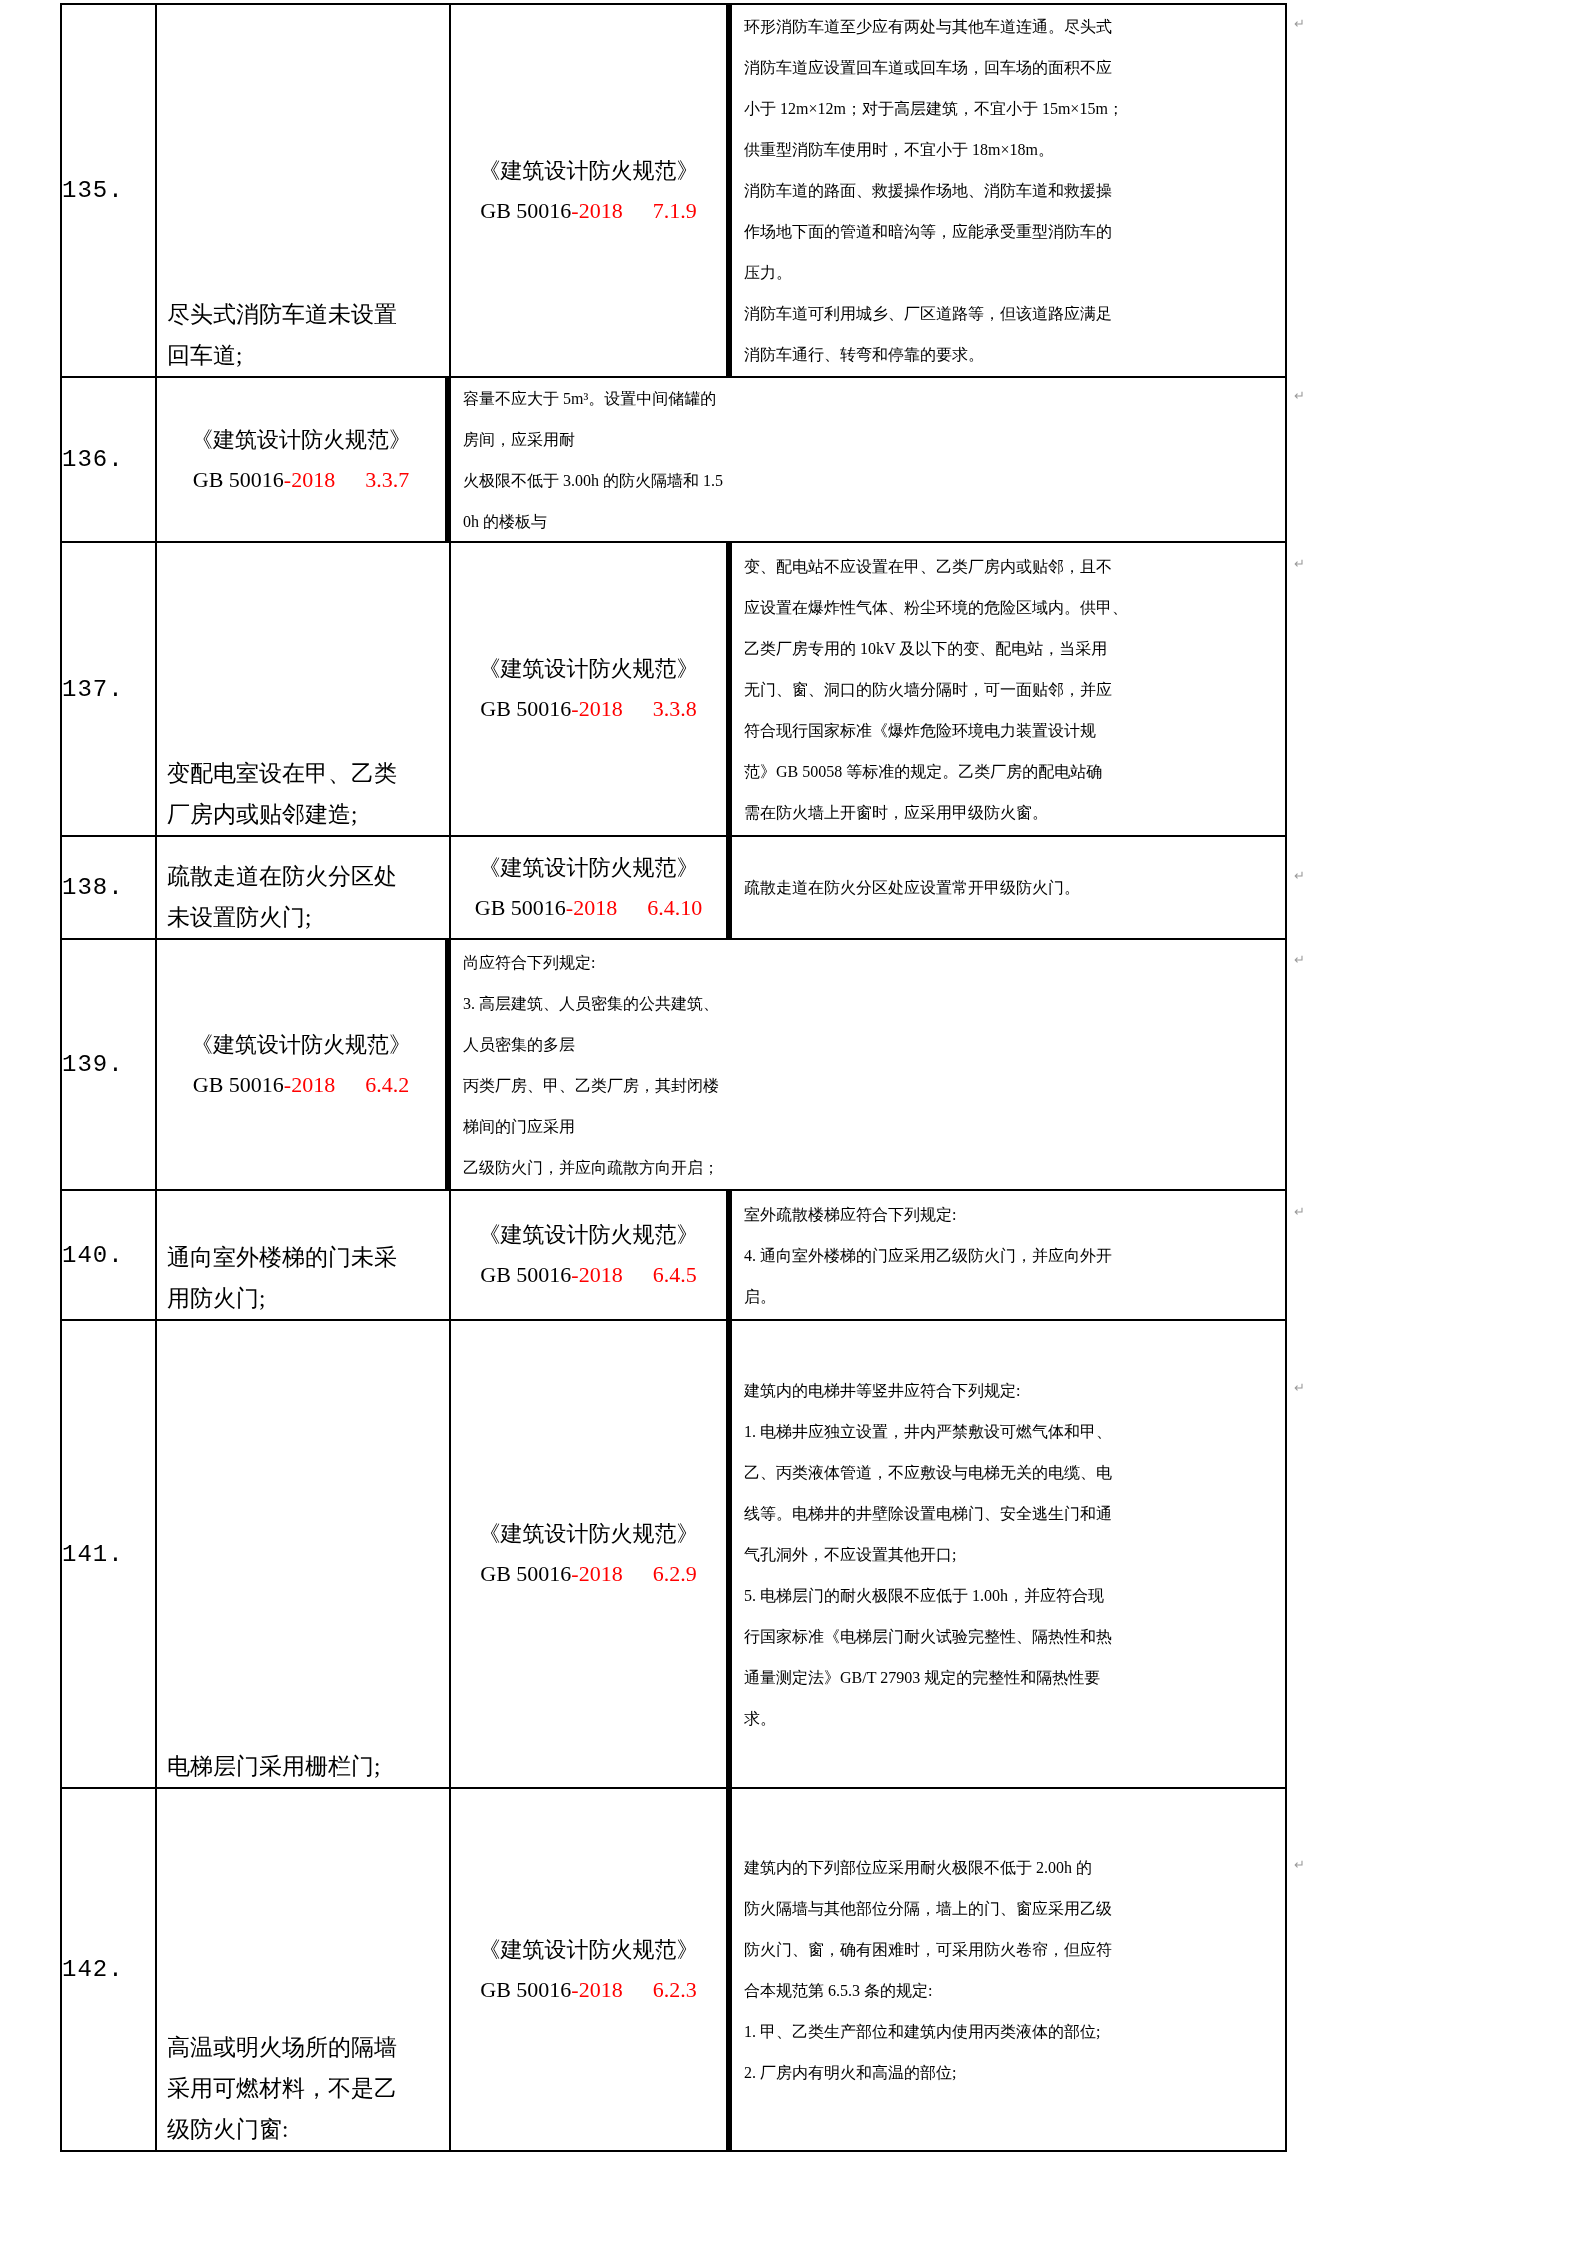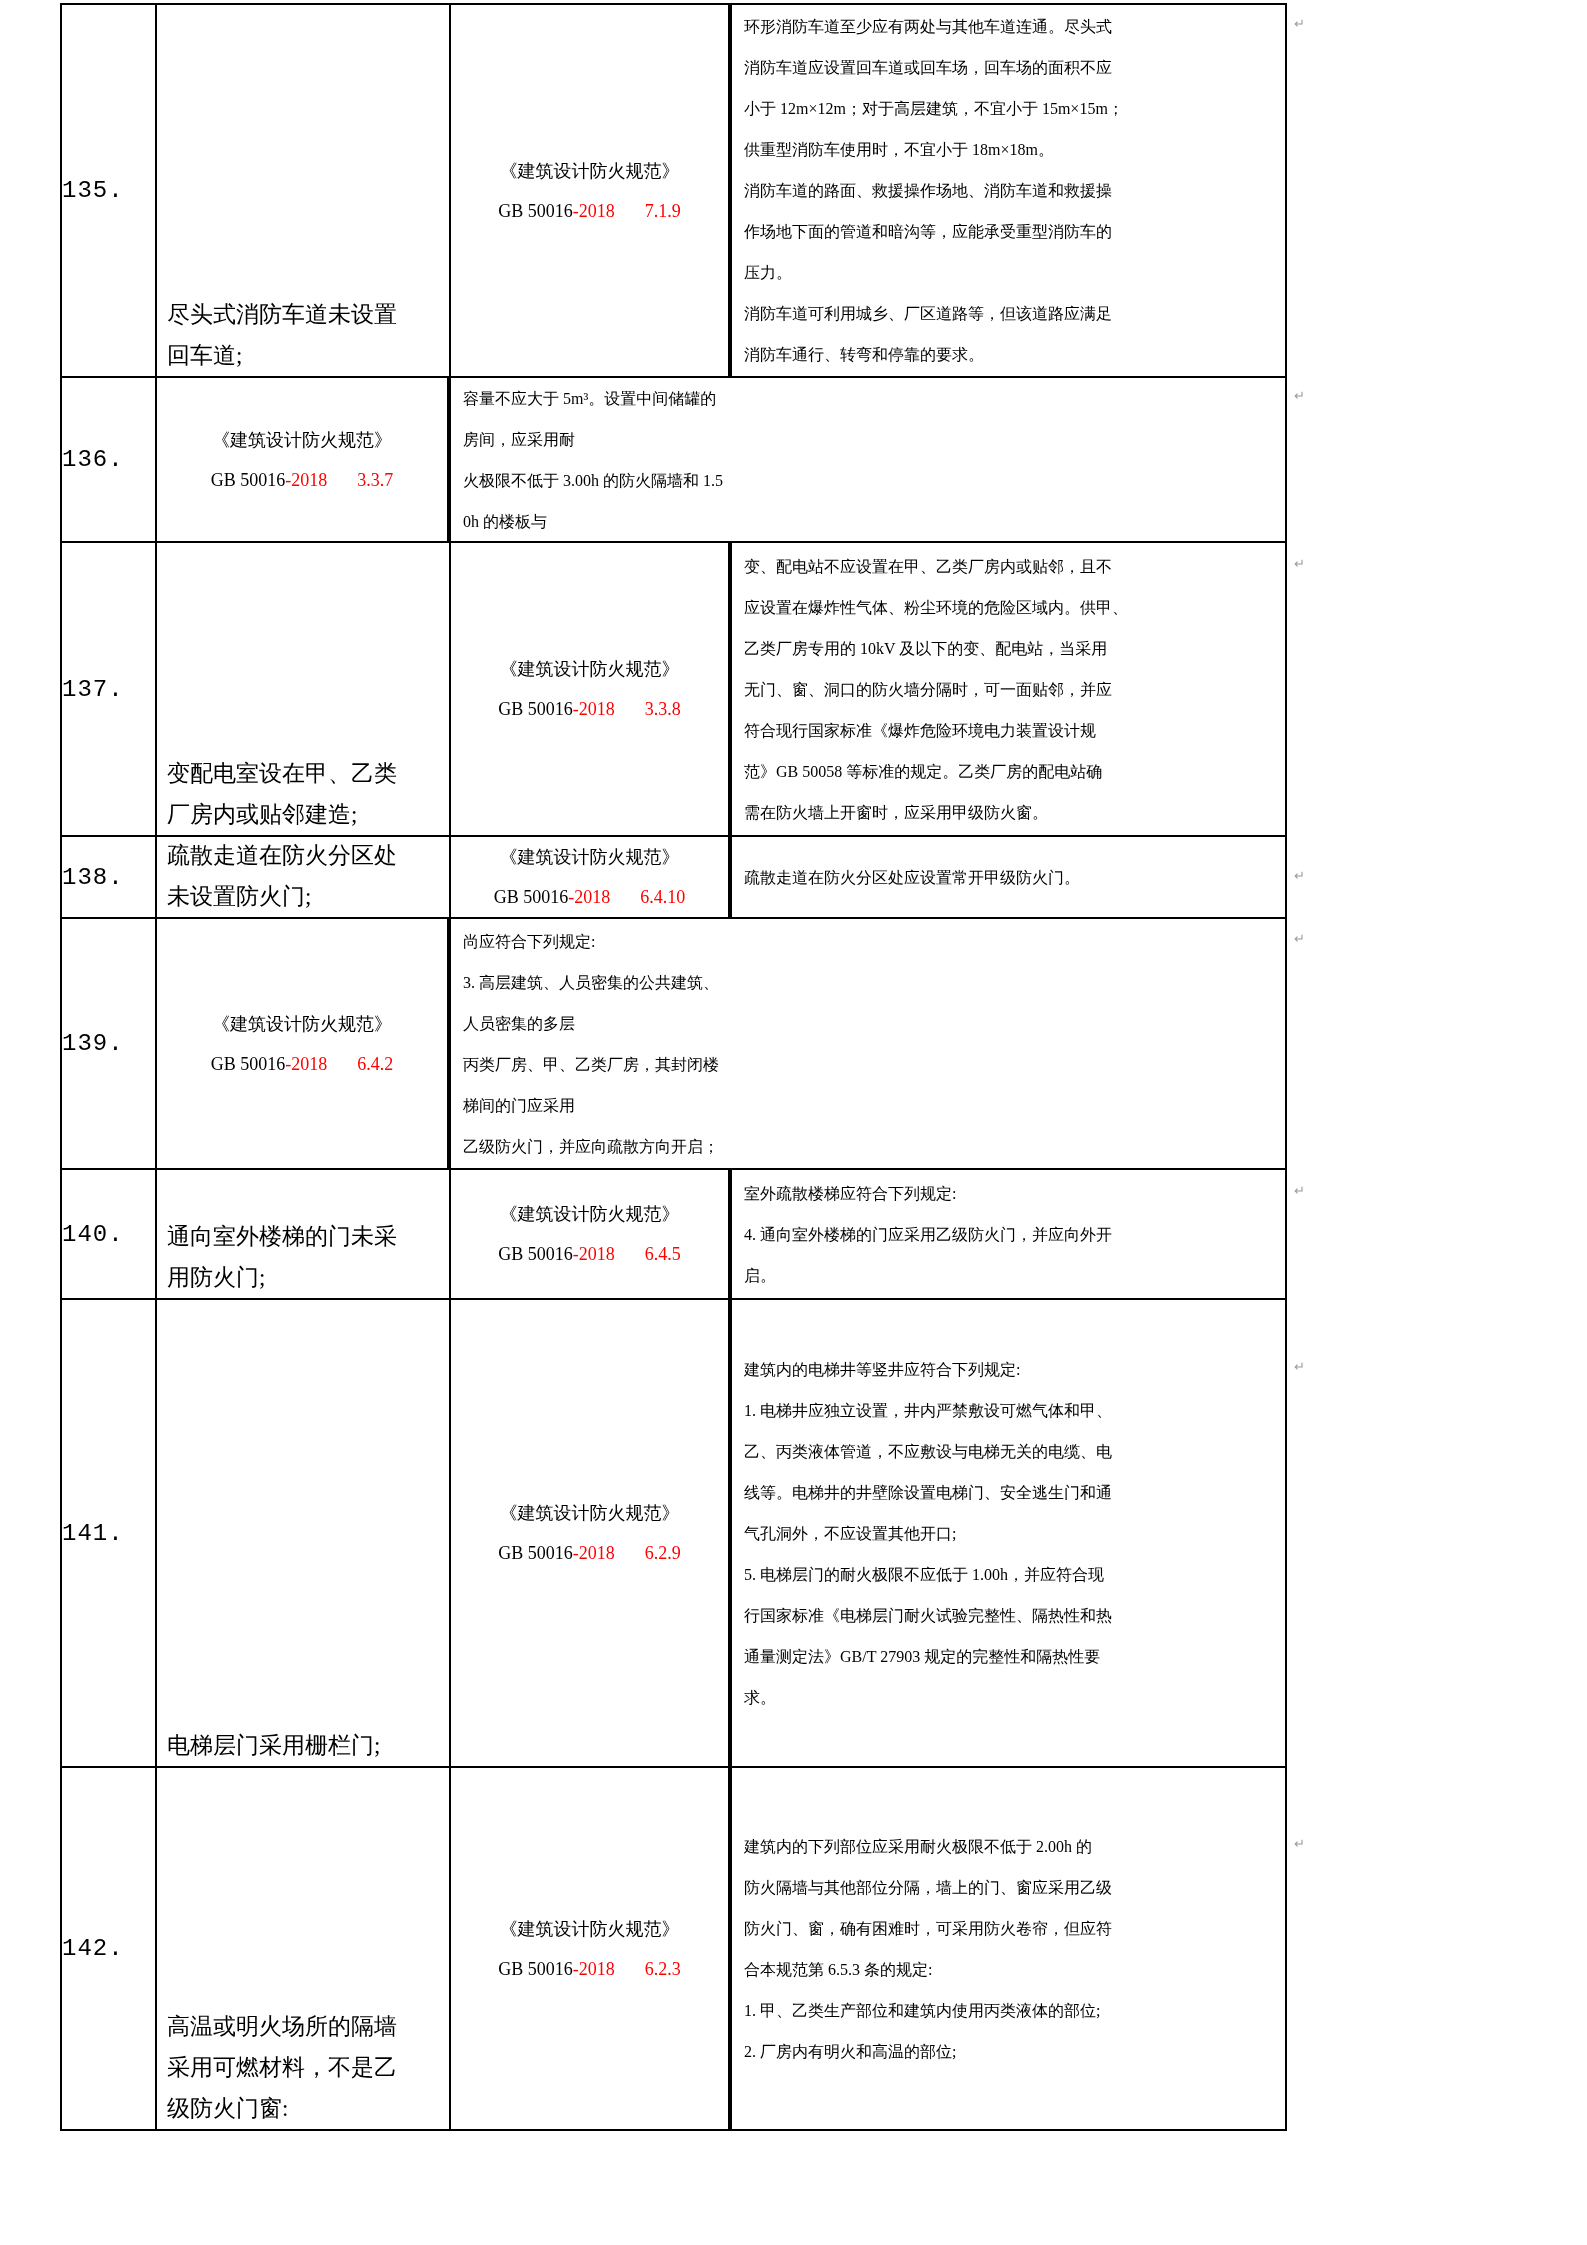--- a/index.html
+++ b/index.html
@@ -7,22 +7,22 @@
   .page{position:relative; width:1587px; height:2245px; background:#ffffff; overflow:hidden;}
   .tbl{position:absolute; left:60px; top:3px; width:1223px;
        border-top:2px solid #000; border-left:2px solid #000; border-right:2px solid #000;}
   .row{position:relative; display:grid; grid-template-columns:95px 294px 281px 553px;
        border-bottom:2px solid #000; box-sizing:border-box;}
   .cell{box-sizing:border-box; display:flex; align-items:center; overflow:hidden; color:#000;}
   .c-no{border-right:2px solid #000; justify-content:flex-start;
         font-size:24px; letter-spacing:1px;font-family:Liberation Mono, monospace;}
   .c-desc{border-right:2px solid #000; padding:0 6px 0 10px;
         font-size:23px; line-height:41px;align-items:flex-end;}
-  .c-reg{border-right:4px solid #000000; justify-content:center; text-align:center;
-        font-size:18px; line-height:40px;}
+  .c-reg{border-right:6px solid #000000; justify-content:center; text-align:center;
+        font-size:22px; line-height:40px;}
   .c-req{padding:0 8px 0 12px; font-size:16px; line-height:41px;}
   .pre{white-space:pre-wrap; word-break:break-all;}
   .red{color:#ff0000;}
   .reg-sec{margin-left:30px;}
   .reg-code{white-space:nowrap;}
   .rowmark{position:absolute; right:-20px; font-size:13px; color:#9a9a9a;
         font-family:"Liberation Sans", sans-serif; line-height:13px;}
 </style>
 </head>
 <body>
@@ -95,21 +95,21 @@
 应设置在爆炸性气体、粉尘环境的危险区域内。供甲、
 乙类厂房专用的 10kV 及以下的变、配电站，当采用
 无门、窗、洞口的防火墙分隔时，可一面贴邻，并应
 符合现行国家标准《爆炸危险环境电力装置设计规
 范》GB 50058 等标准的规定。乙类厂房的配电站确
 需在防火墙上开窗时，应采用甲级防火窗。</span>
     </div>
     <span class="rowmark" style="top: 13.5px;">↵</span>
   </div>
 
-  <div class="row" style="height: 82px;">
+  <div class="row" style="height: 103px;">
     <div class="cell c-no">
       <span>138.</span>
     </div>
     <div class="cell c-desc">
       <span class="pre">疏散走道在防火分区处
 未设置防火门;</span>
     </div>
     <div class="cell c-reg">
       <div class="reg-inner">
         <div>《建筑设计防火规范》</div>

